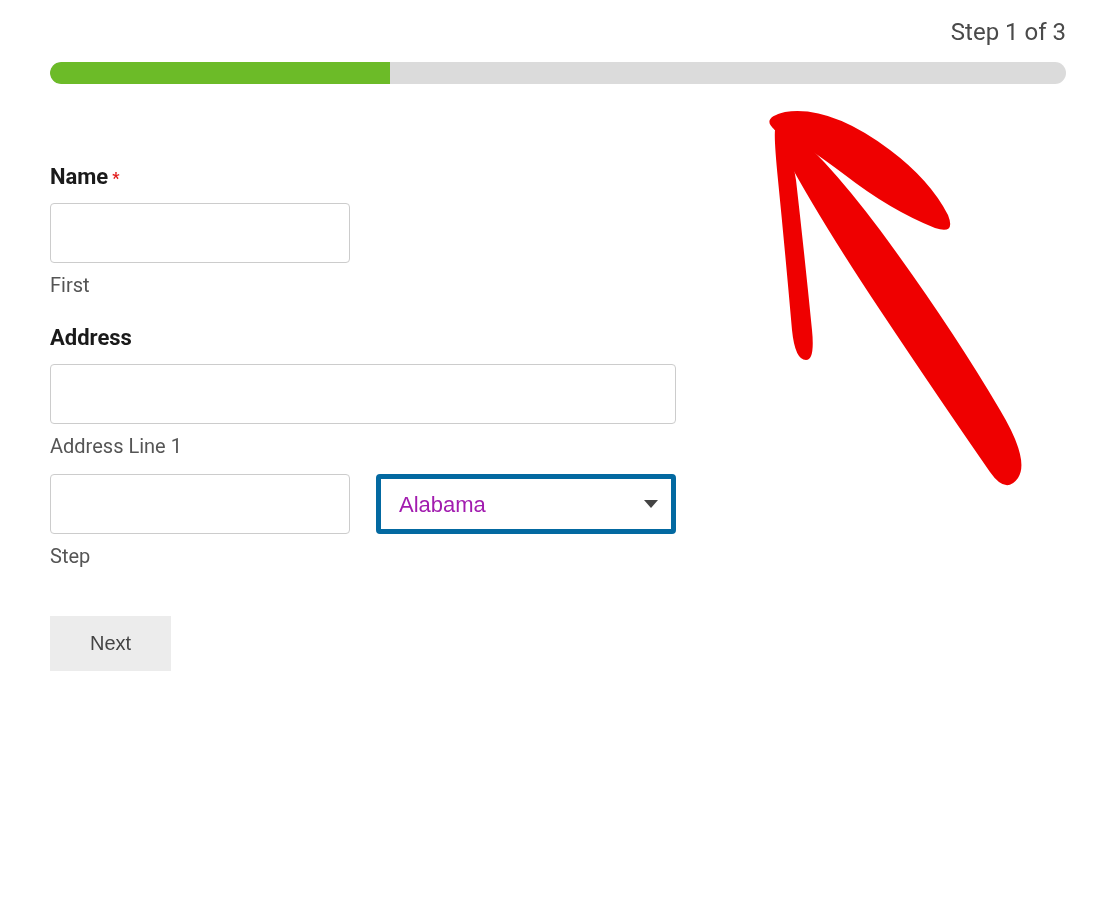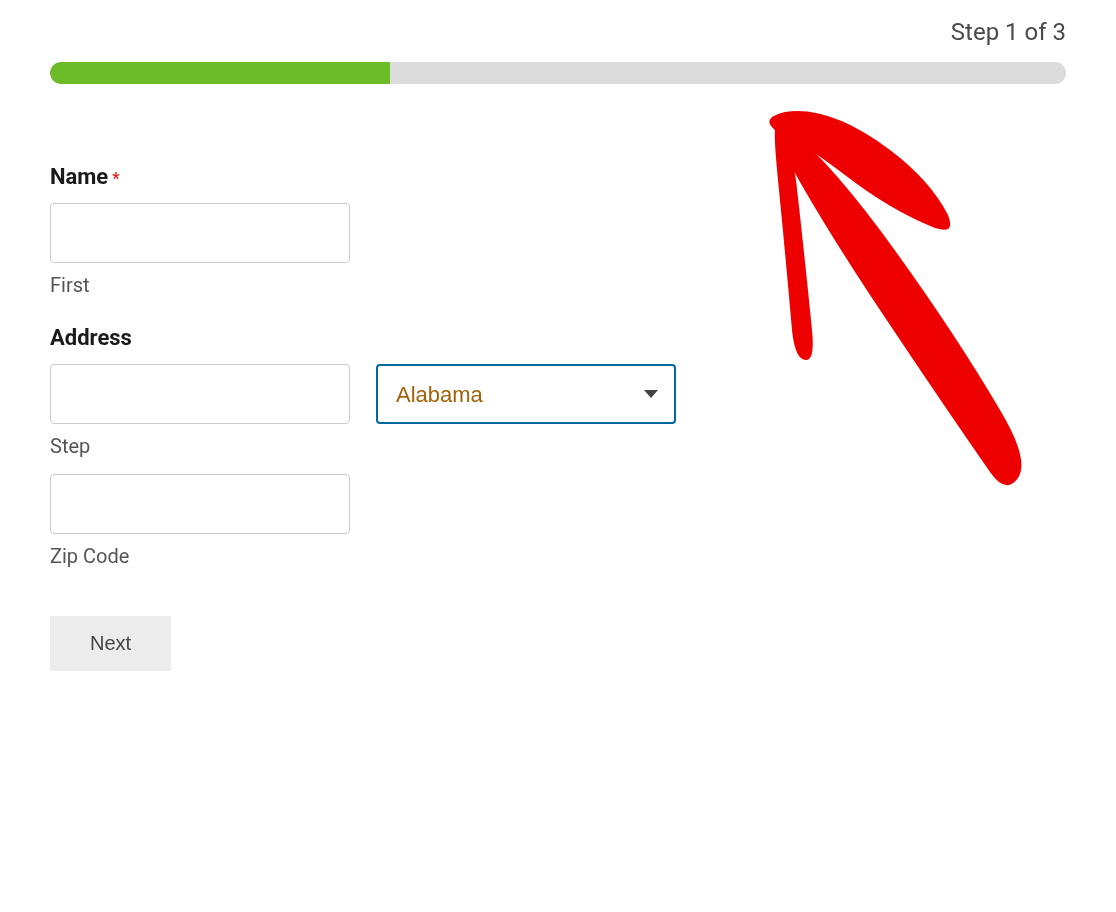--- a/index.html
+++ b/index.html
@@ -72,25 +72,25 @@
       border: 1px solid #cccccc;
       border-radius: 4px;
       padding: 10px 14px;
       font-size: 20px;
       color: #444;
       background: #ffffff;
       outline: none;
     }
     .input-select {
       height: 60px;
-      border: 2px solid #0369a1;
+      border: 5px solid #0369a1;
       border-radius: 4px;
       padding: 10px 40px 10px 18px;
       font-size: 22px;
-      color: #a16207;
+      color: #a21caf;
       background: #ffffff;
       outline: none;
       appearance: none;
       -webkit-appearance: none;
       -moz-appearance: none;
       position: relative;
     }
     .select-wrapper {
       position: relative;
     }
@@ -147,36 +147,36 @@
       <div class="field field-half">
         <input type="text" class="input-text" value="" style="">
         <div class="sub-label">First</div>
       </div>
     </div>
   </div>
 
   <div class="form-group">
     <div class="group-label">Address</div>
     <div class="row">
+      <div class="field field-full">
+        <input type="text" class="input-text" value="" style="">
+        <div class="sub-label">Address Line 1</div>
+      </div>
+    </div>
+    <div class="row">
       <div class="field field-half">
         <input type="text" class="input-text" value="" style="">
         <div class="sub-label">Step</div>
       </div>
       <div class="field field-half">
         <div class="select-wrapper">
           <select class="input-select" style="width:300px">
             <option>Alabama</option>
           </select>
         </div>
-      </div>
-    </div>
-    <div class="row">
-      <div class="field field-half">
-        <input type="text" class="input-text" value="" style="">
-        <div class="sub-label">Zip Code</div>
       </div>
     </div>
   </div>
 
   <button class="next-button">Next</button>
 </div>
 
 <svg class="annotation" width="320" height="400" viewBox="0 0 320 400">
   <path d="M 45 30 Q 30 18 55 12 Q 100 5 160 50 Q 200 80 218 115 Q 226 135 205 128 Q 160 110 115 75 Q 75 45 60 38" fill="#ef0000"></path>
   <path d="M 45 30 Q 42 24 48 25 Q 58 30 66 80 Q 74 150 82 230 Q 85 260 76 260 Q 65 260 62 230 Q 55 150 48 80 Q 44 40 45 30" fill="#ef0000"></path>

